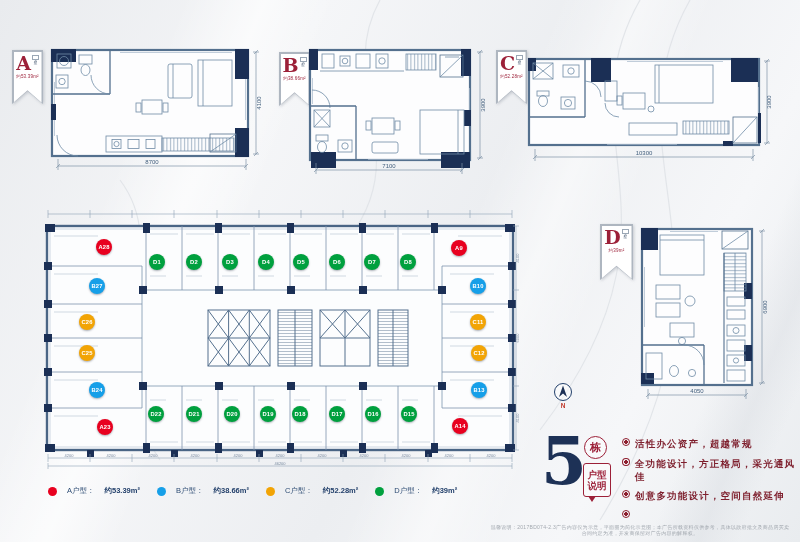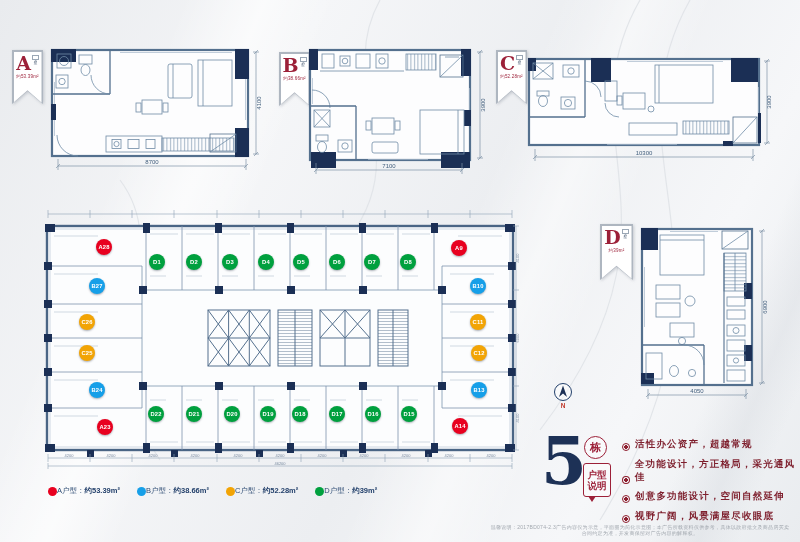--- a/index.html
+++ b/index.html
@@ -28,38 +28,38 @@
     writing-mode:vertical-rl;letter-spacing:1px;}
   .banner .area{font-size:4.5px;color:#9c2038;line-height:6px;letter-spacing:0.2px;}
 
   
   .ubadge{position:absolute;width:16px;height:16px;border-radius:50%;background:#888;
     color:#fff;font-size:5.8px;font-weight:bold;display:flex;align-items:center;justify-content:center;
     box-shadow:0 1px 2px rgba(20,30,50,.35);letter-spacing:0.2px;}
 
   
   .legend{position:absolute;left:48px;top:486px;display:flex;gap:17px;align-items:center;}
-  .legend .item{display:flex;align-items:flex-end;gap:0;}
+  .legend .item{display:flex;align-items:flex-end;gap:10px;}
   .legend .dot{width:9px;height:9px;border-radius:50%;background:#999;}
   .legend .lab{font-size:7.5px;color:#2b4a72;}
   .legend .ar{font-size:7.5px;color:#23406b;font-weight:bold;}
 
   
   .big-num{position:absolute;left:541px;top:425px;font-family:"DejaVu Serif",serif;
     font-weight:bold;font-size:66px;line-height:72px;color:#1d3156;}
   .dong-circle{position:absolute;left:584px;top:436px;width:21px;height:21px;border:1.5px solid #9c2038;
     border-radius:50%;display:flex;align-items:center;justify-content:center;
     font-size:11px;font-weight:bold;color:#9c2038;background:rgba(255,255,255,.4);}
   .bubble{position:absolute;left:583px;top:463px;width:26px;height:32px;border:1.5px solid #9c2038;
     border-radius:3px;background:rgba(255,255,255,.4);display:flex;flex-direction:column;
     align-items:center;justify-content:center;font-size:9.5px;line-height:11px;font-weight:bold;color:#9c2038;}
   .bubble::after{content:"";position:absolute;left:4px;bottom:-6px;width:0;height:0;
     border-left:4px solid transparent;border-right:4px solid transparent;border-top:6px solid #9c2038;}
   .bullets{position:absolute;left:622px;top:438px;}
-  .bullet-row{display:flex;align-items:flex-end;gap:5px;margin-bottom:6.5px;}
+  .bullet-row{display:flex;align-items:flex-start;gap:5px;margin-bottom:6.5px;}
   .bullet-ico{width:6px;height:6px;border:1.2px solid #8e1f2f;border-radius:50%;
     background:radial-gradient(circle,#8e1f2f 0 1.6px,transparent 1.7px);}
   .bullet-tx{font-size:9.5px;font-weight:bold;color:#7e1f2d;letter-spacing:1.2px;}
 
   
   .compass{position:absolute;left:553px;top:382px;width:20px;text-align:center;}
   .compass .n{font-size:6.5px;color:#c0392b;font-weight:bold;line-height:7px;}
 
   .disclaimer{position:absolute;left:490px;top:524px;width:300px;text-align:center;
     font-size:5px;color:#a3a9b0;letter-spacing:0.3px;}
@@ -508,19 +508,18 @@
     <div class="bullet-row">
       <span class="bullet-ico"></span>
       <span class="bullet-tx">全功能设计，方正格局，采光通风佳</span>
     </div>
     <div class="bullet-row">
       <span class="bullet-ico"></span>
       <span class="bullet-tx">创意多功能设计，空间自然延伸</span>
     </div>
     <div class="bullet-row">
       <span class="bullet-ico"></span>
-      <span class="bullet-tx">视野广阔，风景满屋尽收眼底</span>
     </div>
   </div>
 
   <div class="disclaimer">温馨说明：2017BD074-2.3广告内容仅为示意，平面图为简化示意图；本广告所载资料仅供参考，具体以政府批文及商品房买卖合同约定为准，开发商保留对广告内容的解释权。</div>
 
 </div>
 
 </body></html>

